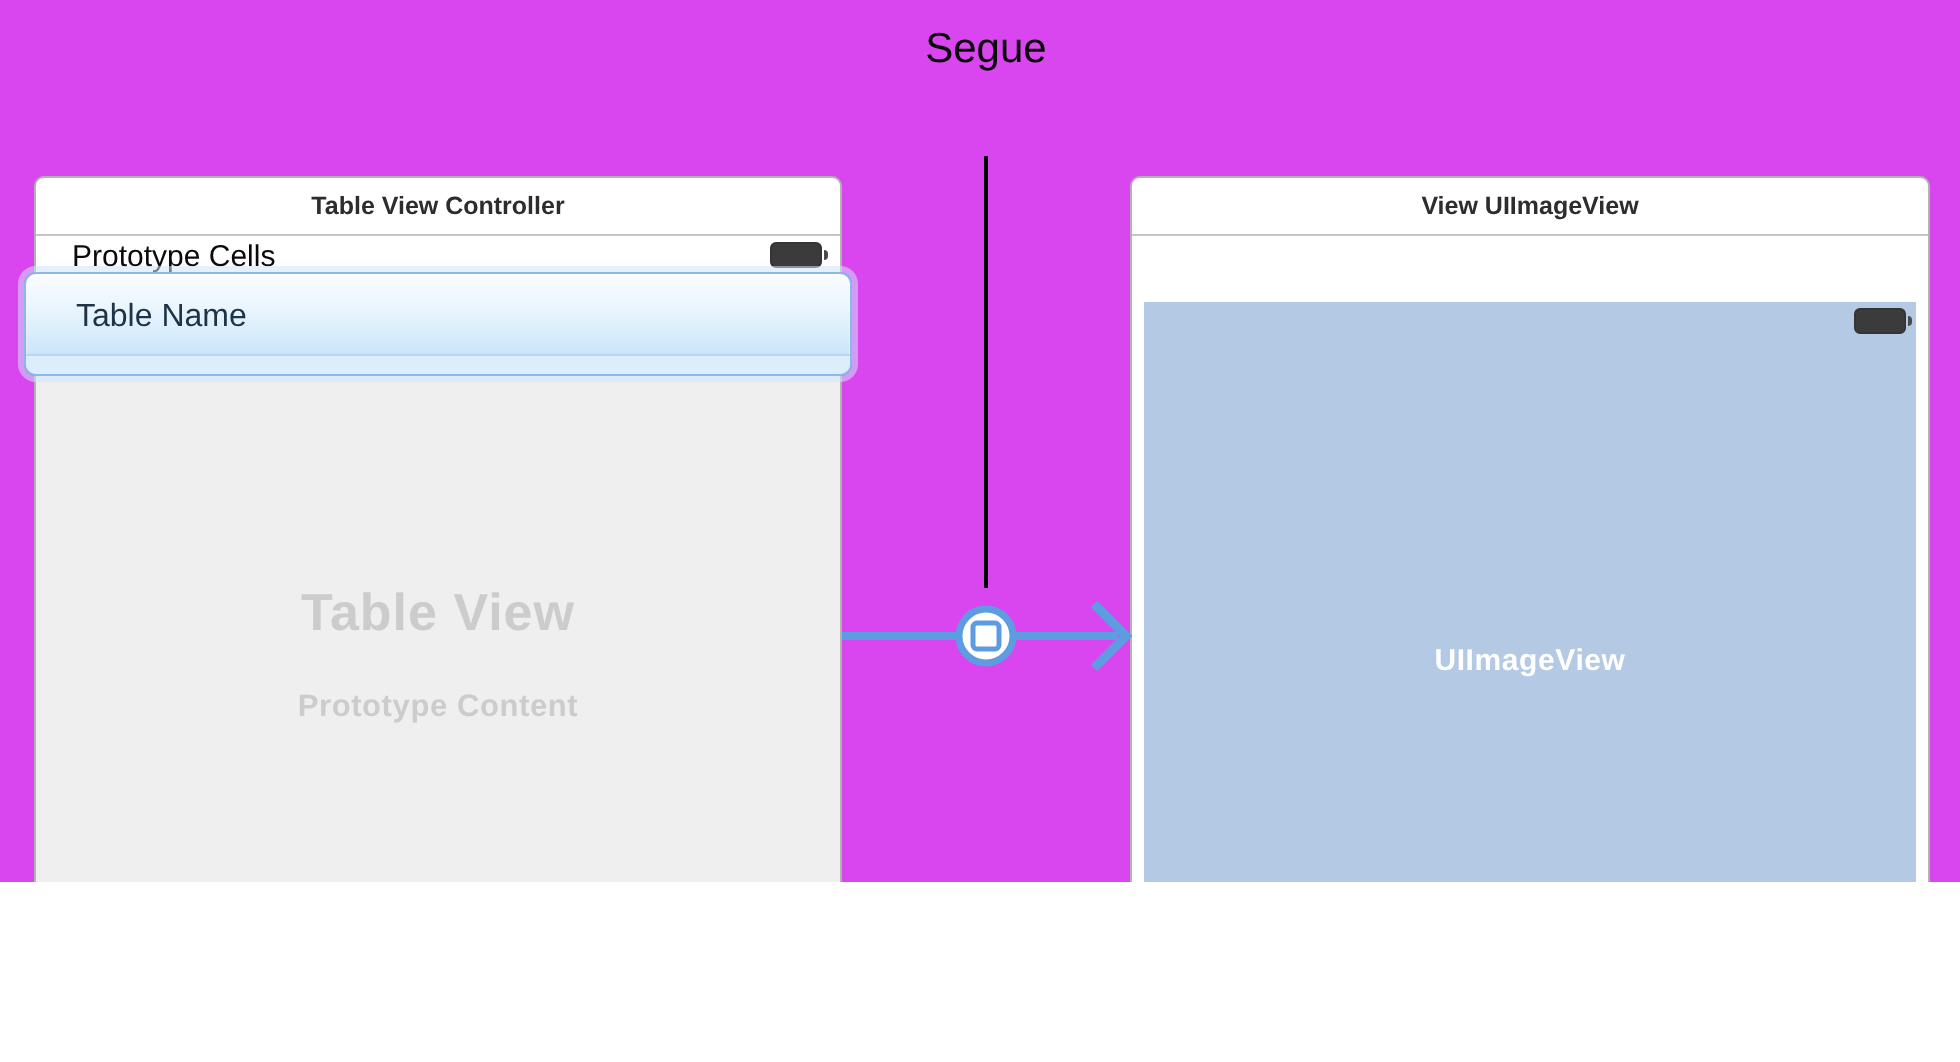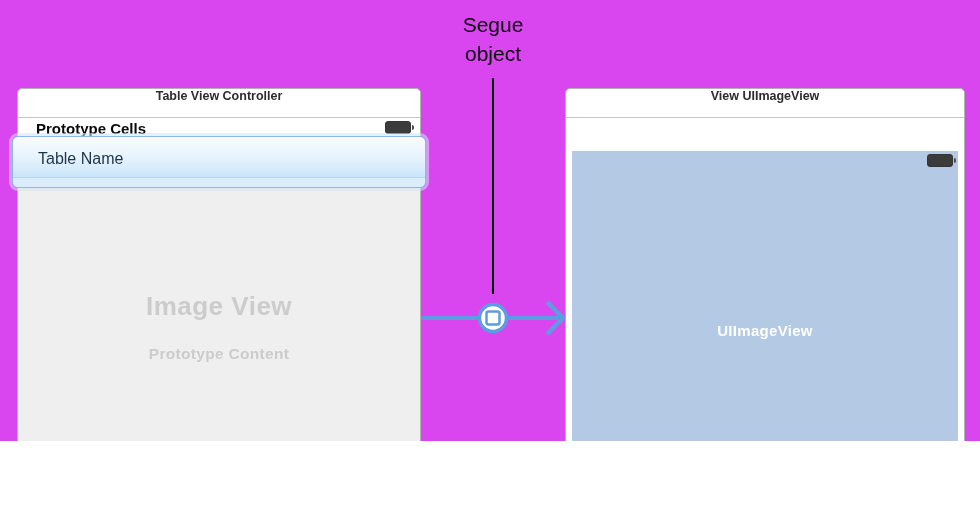--- a/index.html
+++ b/index.html
@@ -33,30 +33,30 @@
   .scene{
     position:absolute;top:88px;height:429px;background:#ffffff;
     border:1px solid var(--panel-border);border-radius:5px 5px 2px 2px;
     box-sizing:border-box;
   }
   .scene.left{left:17px;width:404px;}
   .scene.right{left:565px;width:400px;}
   .scene-header{
     position:absolute;top:0;left:0;right:0;height:28px;
     border-bottom:1px solid #c6c6c6;
-    display:flex;align-items:flex-start;justify-content:center;
+    display:flex;align-items:center;justify-content:center;
     font-size:12.5px;font-weight:bold;color:#2d2d2d;
     border-radius:5px 5px 0 0;background:#ffffff;
   }
   .scene-body{position:absolute;top:29px;left:0;right:0;bottom:0;background:#ffffff;border-radius:0 0 2px 2px;}
 
   
   .proto-label{
     position:absolute;left:18px;top:2px;
-    font-size:15px;font-weight:bold;color:#0a0a0a;white-space:nowrap;
+    font-size:15px;font-weight:normal;color:#0a0a0a;white-space:nowrap;
   }
   .table-body{
     position:absolute;top:21px;left:0;right:0;bottom:0;
     background:var(--table-body);border-radius:0 0 2px 2px;
   }
   .tv-placeholder{position:absolute;top:152px;left:0;right:0;text-align:center;}
   .tv-title{font-size:26px;font-weight:bold;color:var(--placeholder-text);line-height:30px;letter-spacing:0.5px;}
   .tv-sub{font-size:15.5px;font-weight:bold;color:var(--placeholder-text);margin-top:24px;letter-spacing:0.3px;}
 
   .cell{
@@ -96,34 +96,33 @@
   }
   .iv-label{font-size:15px;font-weight:bold;color:#ffffff;letter-spacing:0.3px;}
 </style>
 </head>
 <body>
 
 <div class="canvas">
 
   <div class="segue-label">
     <div>Segue</div>
-    <div>object</div>
   </div>
   <div class="annotation-line"></div>
 
   <section class="scene left">
     <header class="scene-header">
       <span>Table View Controller</span>
     </header>
     <div class="scene-body">
       <span class="proto-label">Prototype Cells</span>
       <span class="battery left-pos"></span>
       <div class="table-body">
         <div class="tv-placeholder">
-          <div class="tv-title">Image View</div>
+          <div class="tv-title">Table View</div>
           <div class="tv-sub">Prototype Content</div>
         </div>
       </div>
     </div>
     <div class="cell">
       <span class="cell-label">Table Name</span>
     </div>
   </section>
 
   <svg class="segue-svg" viewBox="0 0 160 50">

